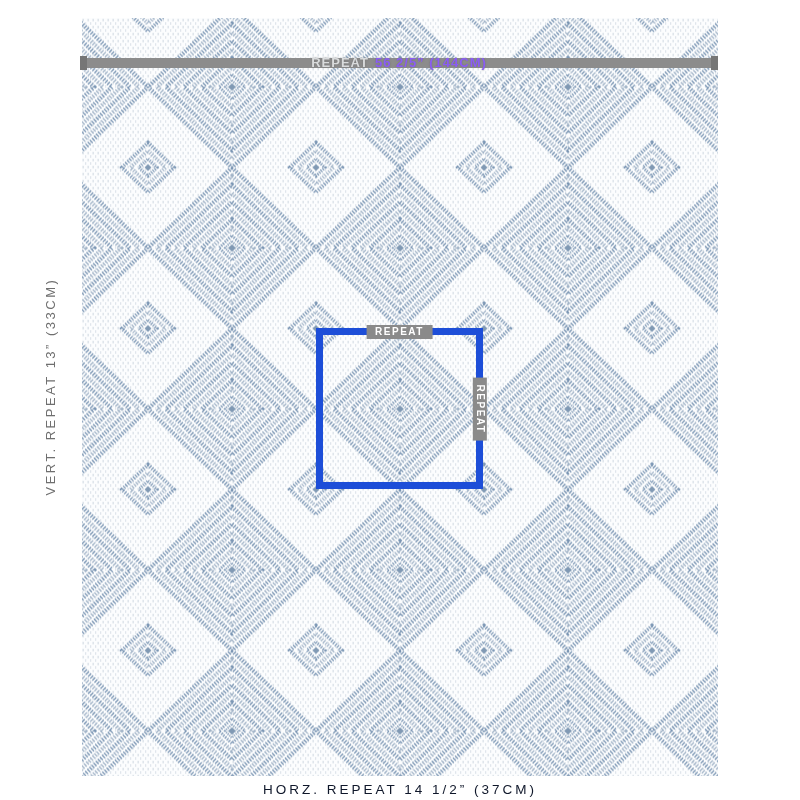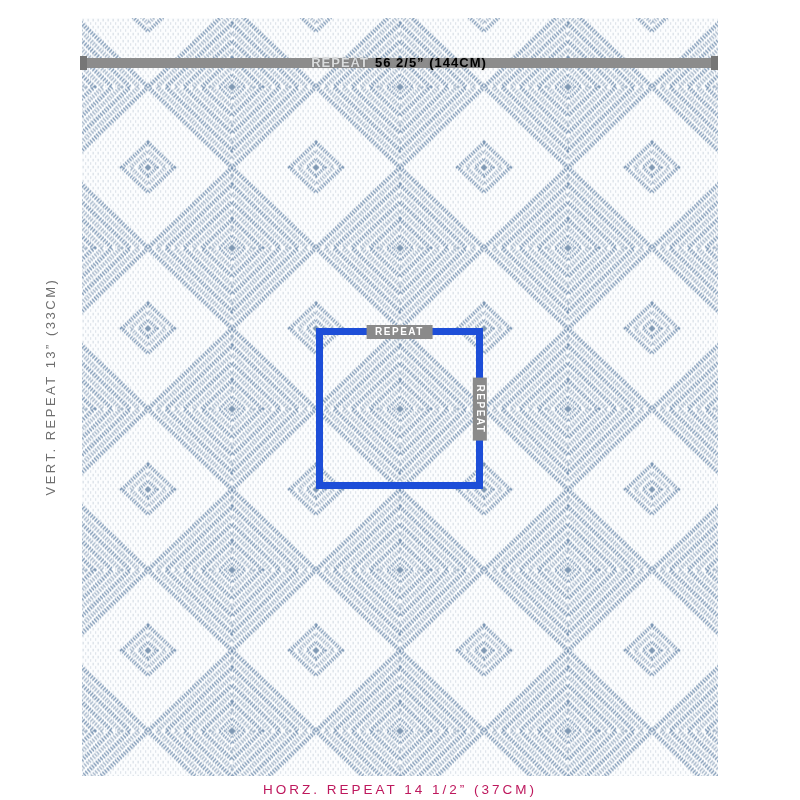--- a/index.html
+++ b/index.html
@@ -11,39 +11,39 @@
   
   .width-bar{position:absolute;left:80px;top:58px;width:638px;height:10px;background:#8c8c8c;}
   .width-cap{position:absolute;top:56px;width:7px;height:14px;background:#767676;}
   .width-cap.left{left:80px;}
   .width-cap.right{left:711px;}
   .width-label{position:absolute;left:80px;top:55px;width:638px;height:16px;
                text-align:center;line-height:16px;font-size:13px;font-weight:bold;
                letter-spacing:1px;white-space:nowrap;
                text-shadow:0 0 2px rgba(110,110,110,.85);}
   .width-label .prefix{color:#d9dbdc;margin-right:6px;font-weight:bold;}
-  .width-label .value{color:#000000;}
+  .width-label .value{color:#8b5cf6;}
 
   
   .repeat-box{position:absolute;left:316px;top:328px;width:167px;height:161px;
               border:7px solid #1d4ed8;box-sizing:border-box;}
   .repeat-top{position:absolute;left:50%;top:-10.5px;transform:translateX(-50%);
               background:#8a8a8a;color:#ffffff;font-size:10px;font-weight:bold;
               letter-spacing:1.5px;padding:1px 9px;line-height:12px;white-space:nowrap;}
   .repeat-side{position:absolute;right:-3.5px;top:50%;
                transform:translate(50%,-50%) rotate(90deg);
                background:#8a8a8a;color:#ffffff;font-size:10px;font-weight:bold;
                letter-spacing:1.5px;padding:1px 7px;line-height:12px;white-space:nowrap;}
 
   
   .vert-label{position:absolute;left:-50px;top:388px;width:200px;height:15px;
               transform:rotate(-90deg);text-align:center;color:#6f6f6f;
               font-size:13px;letter-spacing:2.5px;white-space:nowrap;line-height:15px;}
   .horz-label{position:absolute;left:0;top:782px;width:800px;text-align:center;
-              color:#be185d;font-size:13.5px;letter-spacing:3px;white-space:nowrap;}
+              color:#0f172a;font-size:13.5px;letter-spacing:3px;white-space:nowrap;}
 </style>
 </head>
 <body>
 
 <div class="stage">
 
   <div class="fabric">
     <svg width="636" height="758" xmlns="http://www.w3.org/2000/svg">
       <defs>
 

